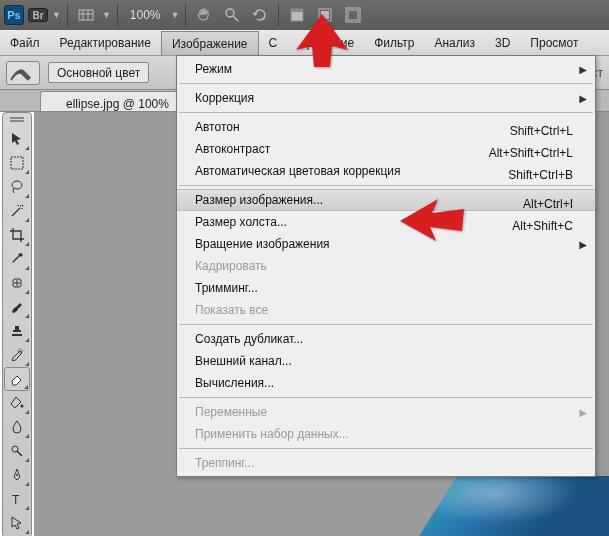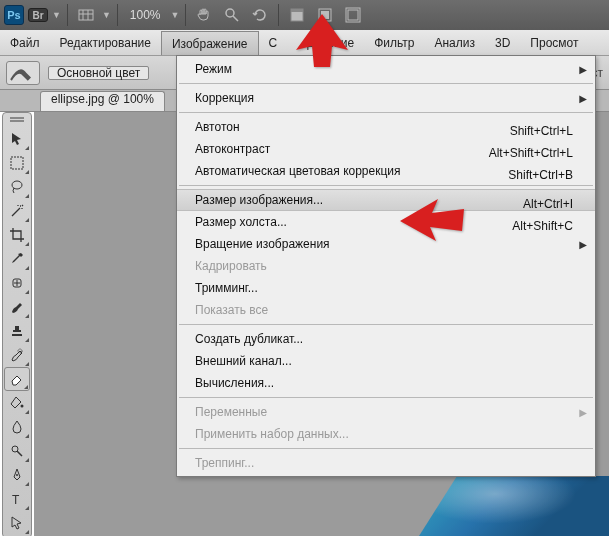--- a/index.html
+++ b/index.html
@@ -16,27 +16,27 @@
   .chev { color: #bbb; font-size: 9px; }
 
   
   .menu-bar { height: 26px; background: linear-gradient(#e9e9e9,#d5d5d5); border-bottom: 1px solid #9a9a9a; display: flex; align-items: stretch; }
   .menu-item { padding: 0 10px; display: flex; align-items: center; color: #222; cursor: default; }
   .menu-item.open { background: linear-gradient(#d8d8d8,#c0c0c0); border: 1px solid #888; border-bottom: none; margin-top: 1px; }
 
   
   .options-bar { height: 34px; background: linear-gradient(#d8d8d8,#c4c4c4); border-bottom: 1px solid #8a8a8a; display: flex; align-items: center; padding: 0 6px; gap: 8px; position: relative; }
   .opt-tool { width: 34px; height: 24px; border: 1px solid #888; border-radius: 3px; background: #dcdcdc; display: flex; align-items: center; justify-content: center; }
-  .opt-field { height: 14px; border: 1px solid #888; border-radius: 2px; background: #e6e6e6; display: flex; align-items: center; padding: 0 8px; color: #222; }
+  .opt-field { height: 21px; border: 1px solid #888; border-radius: 2px; background: #e6e6e6; display: flex; align-items: center; padding: 0 8px; color: #222; }
   .opt-right { position: absolute; right: 6px; color: #444; font-size: 10px; display:flex; align-items:center; gap:6px;}
   .opt-right .chev2 { font-size:9px; }
 
   
   .doc-tab-strip { height: 22px; background: #b8b8b8; border-bottom: 1px solid #888; display: flex; align-items: flex-end; padding-left: 40px;}
-  .doc-tab { height: 20px; background: #e8e8e8; border: 1px solid #888; border-bottom: none; border-radius: 3px 3px 0 0; padding: 0 10px; display: flex; align-items: flex-start; color: #222; }
+  .doc-tab { height: 20px; background: #e8e8e8; border: 1px solid #888; border-bottom: none; border-radius: 3px 3px 0 0; padding: 0 25px; display: flex; align-items: flex-end; color: #222; }
 
   
   .workspace { position: absolute; top: 112px; left: 0; right: 0; bottom: 0; display: flex; }
   .canvas-area { flex: 1; background: #9b9b9b; position: relative; overflow: hidden; }
   .canvas-img { position: absolute; right: 0; bottom: 0; width: 190px; height: 60px; background: linear-gradient(135deg,#2aa9c8,#1b6fae 40%,#0d4c7e 70%); clip-path: polygon(20% 0,100% 0,100% 100%,0 100%); opacity: 0.9;}
   .canvas-img::before { content:""; position:absolute; inset:0; background: radial-gradient(ellipse at 40% 30%, rgba(255,255,255,0.4), transparent 50%); }
 
   
   .tool-palette { position: absolute; top: 112px; left: 2px; width: 30px; background: linear-gradient(#d6d6d6,#c6c6c6); border: 1px solid #8a8a8a; border-radius: 4px; padding: 2px 0; display: flex; flex-direction: column; align-items: center; gap: 0; z-index: 5;}
   .tool { width: 26px; height: 24px; display: flex; align-items: center; justify-content: center; position: relative; }

